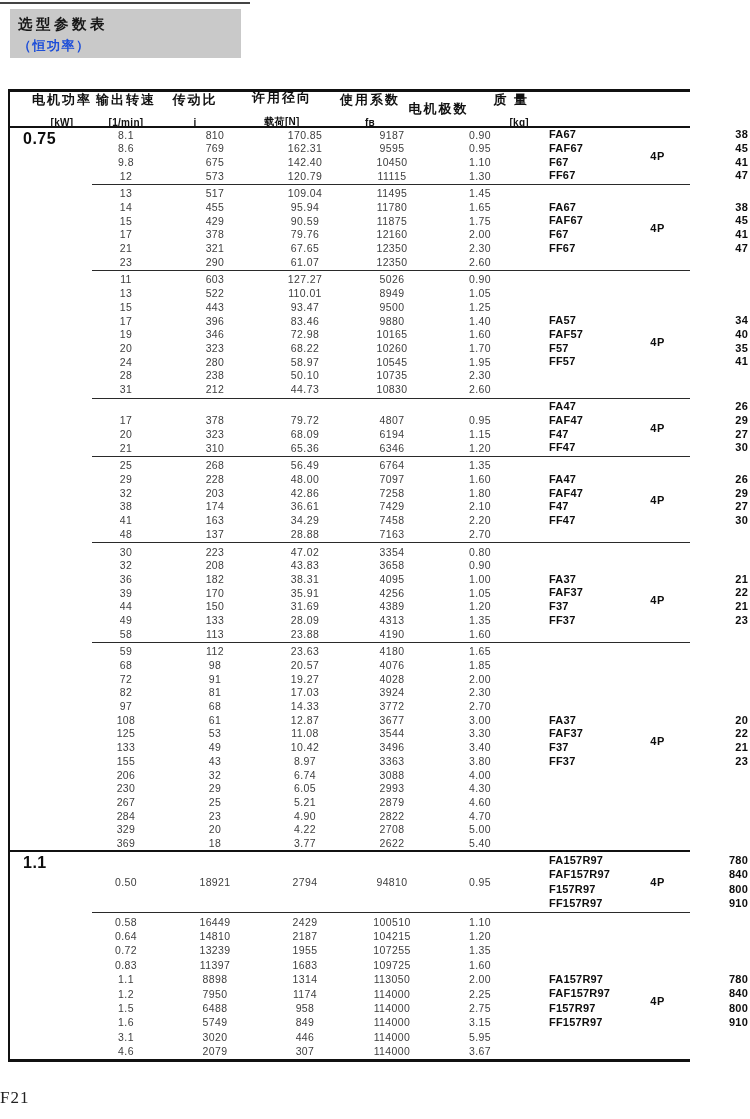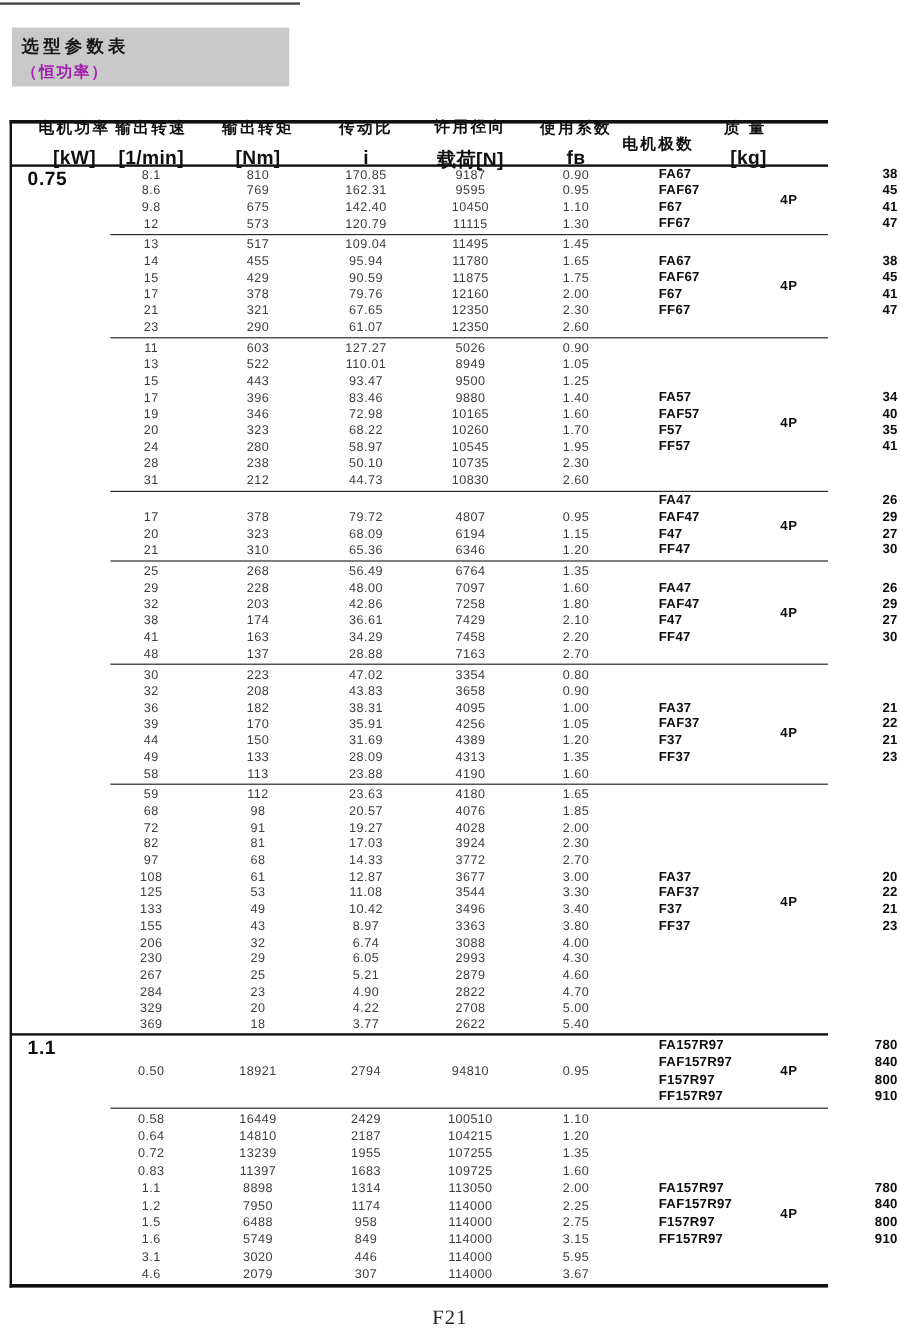--- a/index.html
+++ b/index.html
@@ -3,37 +3,37 @@
 <meta charset="utf-8">
 <style>
   html,body{margin:0;padding:0;}
   body{
     width:750px;height:1119px;position:relative;background:#ffffff;
     font-family:"Liberation Sans","DejaVu Sans",sans-serif;
     color:var(--ink,#111);overflow:hidden;
   }
   .top-rule{position:absolute;left:0;top:2px;width:250px;height:2px;background:#444;}
   .title-box{
-    position:absolute;left:10px;top:23px;width:231px;height:49px;
+    position:absolute;left:10px;top:9px;width:231px;height:49px;
     background:var(--box-bg,#c9c9c9);box-sizing:border-box;padding:6px 16px 0 8px;
   }
   .title-box .t1{font-size:14.5px;font-weight:bold;letter-spacing:3.5px;color:#161616;}
-  .title-box .t2{font-size:13px;font-weight:bold;letter-spacing:1.5px;color:#a21caf;margin-top:3px;}
+  .title-box .t2{font-size:13px;font-weight:bold;letter-spacing:1.5px;color:#1d4ed8;margin-top:3px;}
 
   .table{
-    position:absolute;left:8px;top:100px;width:682px;
+    position:absolute;left:8px;top:89px;width:682px;
     border-top:3px solid var(--line,#111);
     border-bottom:3px solid var(--line,#111);
     border-left:2px solid var(--line,#111);
     box-sizing:border-box;
   }
   .thead{display:flex;height:34px;border-bottom:2px solid var(--line,#111);align-items:stretch;}
   .th{display:flex;flex-direction:column;justify-content:center;align-items:center;box-sizing:border-box;}
   .th .l1{font-size:13px;font-weight:bold;letter-spacing:2px;white-space:nowrap;}
-  .th .l2{font-size:16px;font-weight:bold;margin-top:8px;letter-spacing:0.3px;}
+  .th .l2{font-size:10px;font-weight:bold;margin-top:8px;letter-spacing:0.3px;}
   .th.c-weight{align-items:flex-end;padding-right:4px;}
   .th.c-power{padding-left:22px;}
 
   
   .c-power{width:82px;}
   .c-speed{width:68px;text-align:center;}
   .c-torque{width:110px;text-align:center;}
   .c-ratio{width:70px;text-align:center;}
   .c-load{width:104px;text-align:center;}
   .c-fb{width:72px;text-align:center;}
@@ -52,21 +52,21 @@
   .cell.c-model,.cell.c-weight{font-weight:bold;font-size:11px;color:#0d0d0d;letter-spacing:0.2px;}
   .poles-label{
     position:absolute;left:615px;width:65px;text-align:center;
     font-weight:bold;font-size:11px;color:#0d0d0d;letter-spacing:0.5px;
   }
   .center-row{
     position:absolute;left:0;right:0;top:50%;transform:translateY(-50%);
     display:flex;align-items:center;height:var(--rh);
   }
   .footer{
-    position:absolute;left:0;top:1088px;width:750px;text-align:center;
+    position:absolute;left:0;top:1088px;width:750px;
     font-family:"Liberation Serif","DejaVu Serif",serif;font-size:17px;letter-spacing:1px;color:#222;
   }
 </style>
 </head>
 <body style="--box-bg: #c9c9c9; --line: #111111; --num: #3d3d3d; --ink: #111111;">
 
 <div class="top-rule"></div>
 
 <div class="title-box">
   <div class="t1">选型参数表</div>
@@ -75,24 +75,20 @@
 
 <div class="table">
   <div class="thead">
       <div class="th c-power">
         <div class="l1">电机功率</div>
         <div class="l2">[kW]</div>
       </div>
       <div class="th c-speed">
         <div class="l1">输出转速</div>
         <div class="l2">[1/min]</div>
-      </div>
-      <div class="th c-torque">
-        <div class="l1">输出转矩</div>
-        <div class="l2">[Nm]</div>
       </div>
       <div class="th c-ratio">
         <div class="l1">传动比</div>
         <div class="l2">i</div>
       </div>
       <div class="th c-load">
         <div class="l1">许用径向</div>
         <div class="l2">载荷[N]</div>
       </div>
       <div class="th c-fb">

